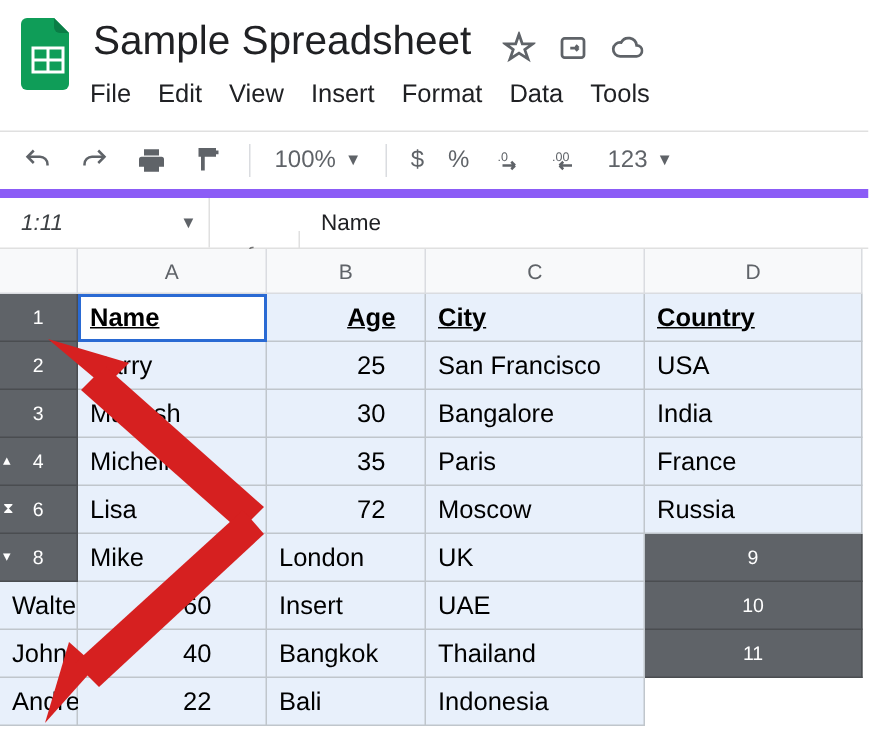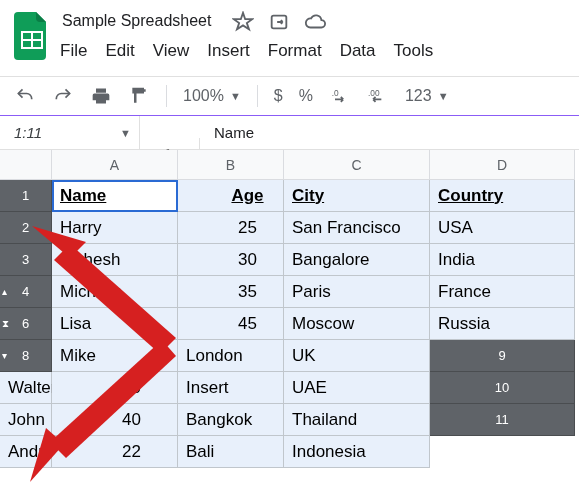--- a/index.html
+++ b/index.html
@@ -25,21 +25,21 @@
     display: flex;
     align-items: center;
     justify-content: center;
   }
   .logo-svg {
     width: 36px;
     height: 48px;
   }
   .title-block { margin-left: 8px; }
   .doc-title {
-    font-size: 16px;
+    font-size: 27px;
     color: #202124;
     display: inline-block;
     padding: 2px 2px;
   }
   .title-icons {
     display: inline-flex;
     gap: 14px;
     margin-left: 14px;
     vertical-align: middle;
   }
@@ -51,21 +51,21 @@
     margin-top: 8px;
     font-size: 17px;
     color: #202124;
     justify-content: center;
   }
   .menus span { cursor: pointer; }
 
   
   .toolbar {
     border-top: 1px solid #e0e0e0;
-    border-bottom: 1px solid #8b5cf6;
+    border-bottom: 6px solid #8b5cf6;
     margin-top: 14px;
     padding: 8px 14px;
     display: flex;
     align-items: center;
     gap: 16px;
     color: #5f6368;
     font-size: 16px;
   }
   .tb { width: 22px; height: 22px; display:inline-flex; align-items:center; justify-content:center; }
   .tb svg { width: 20px; height: 20px; }
@@ -317,21 +317,21 @@
   <div class="cell">Michelle</div>
   <div class="cell center">35</div>
   <div class="cell">Paris</div>
   <div class="cell">France</div>
 
   <div class="rowhdr">
       <span class="groupmark">⧗</span>
       <span>6</span>
     </div>
   <div class="cell">Lisa</div>
-  <div class="cell center">45</div>
+  <div class="cell center">72</div>
   <div class="cell">Moscow</div>
   <div class="cell">Russia</div>
 
   <div class="rowhdr">
       <span class="groupmark">▾</span>
       <span>8</span>
     </div>
   <div class="cell">Mike</div>
   <div class="cell">London</div>
   <div class="cell">UK</div>

